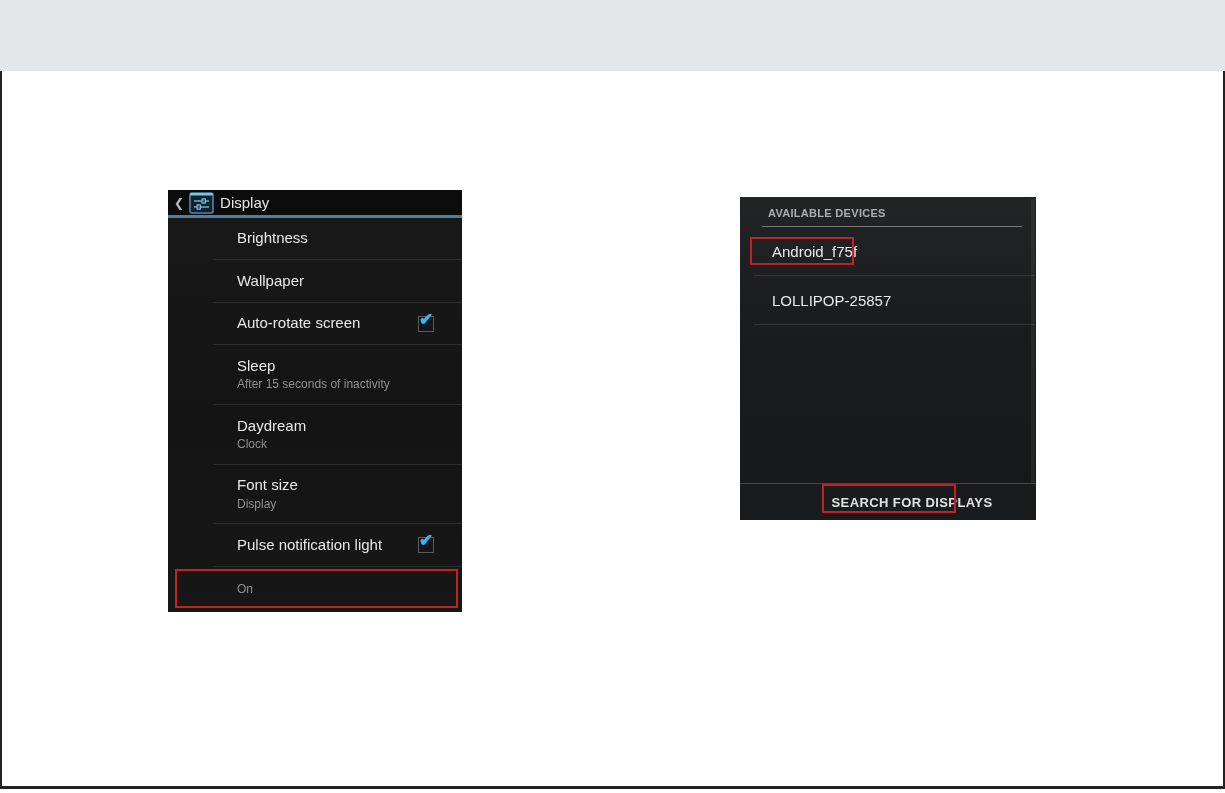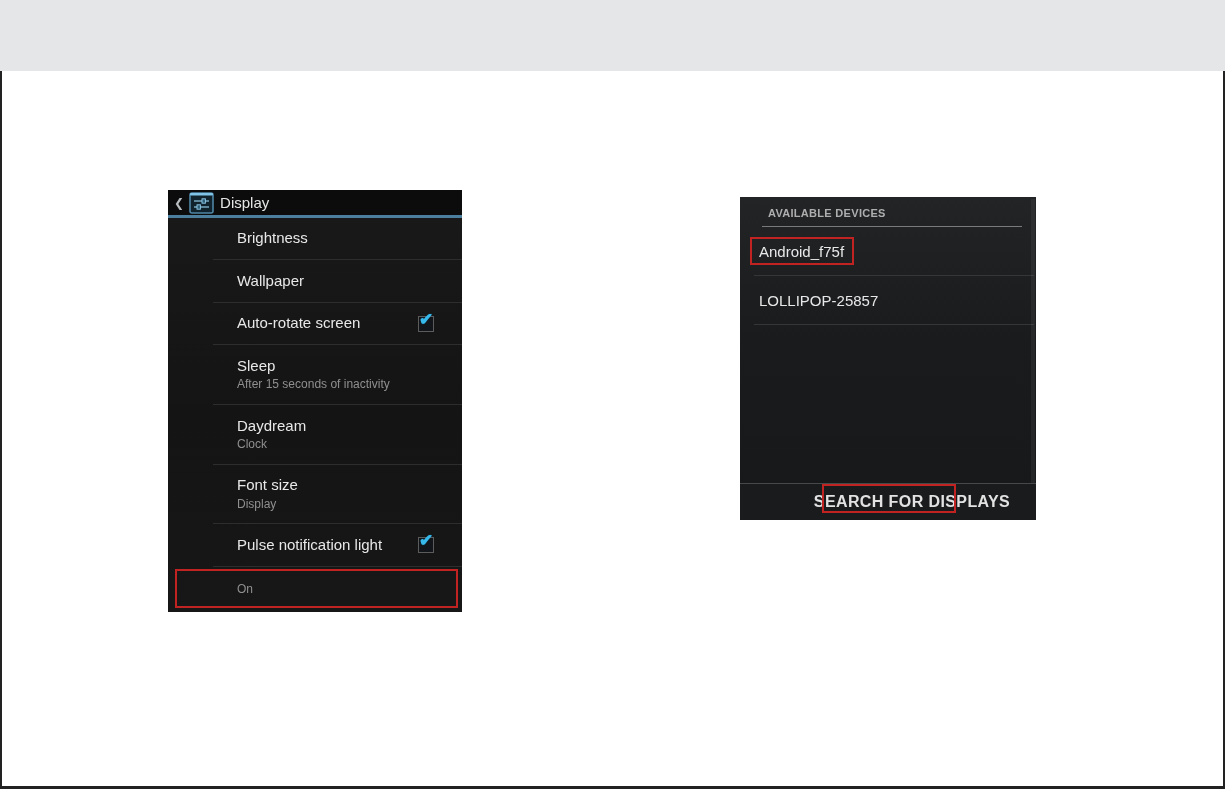--- a/index.html
+++ b/index.html
@@ -83,34 +83,34 @@
   .section-header { padding: 10px 14px 0 22px; }
   .section-title {
     color: #aeaeae; font-size: 11px; font-weight: bold;
     letter-spacing: 0.3px;
     padding-left: 6px;
   }
   .section-rule { margin-top: 7px; border-bottom: 1px solid #7a7a7a; }
   .device-row {
     height: 48px;
     display: flex; align-items: center;
-    padding-left: 19px;
+    padding-left: 32px;
     color: #e8e8e8; font-size: 15px;
   }
   .device-divider { border-bottom: 1px solid #353638; margin: 0 2px 0 14px; }
   .btn-bar {
     position: absolute; left: 0; right: 0; bottom: 0;
     height: 37px;
     border-top: 1px solid #46484a;
     background: #191b1d;
     display: flex; align-items: center; justify-content: center;
   }
   .search-btn {
     background: none; border: none;
-    color: #e2e2e2; font-size: 16px; font-weight: bold;
+    color: #e2e2e2; font-size: 13px; font-weight: bold;
     letter-spacing: 0.4px;
     font-family: "Liberation Sans", sans-serif;
     cursor: pointer;
     margin-left: 48px;
   }
 
   
   .hl-box { position: absolute; border: 2px solid #c12222; }
   .hl-wireless { left: 7px; top: 379px; width: 283px; height: 39px; }
   .hl-device  { left: 10px; top: 40px;  width: 104px; height: 28px; }

